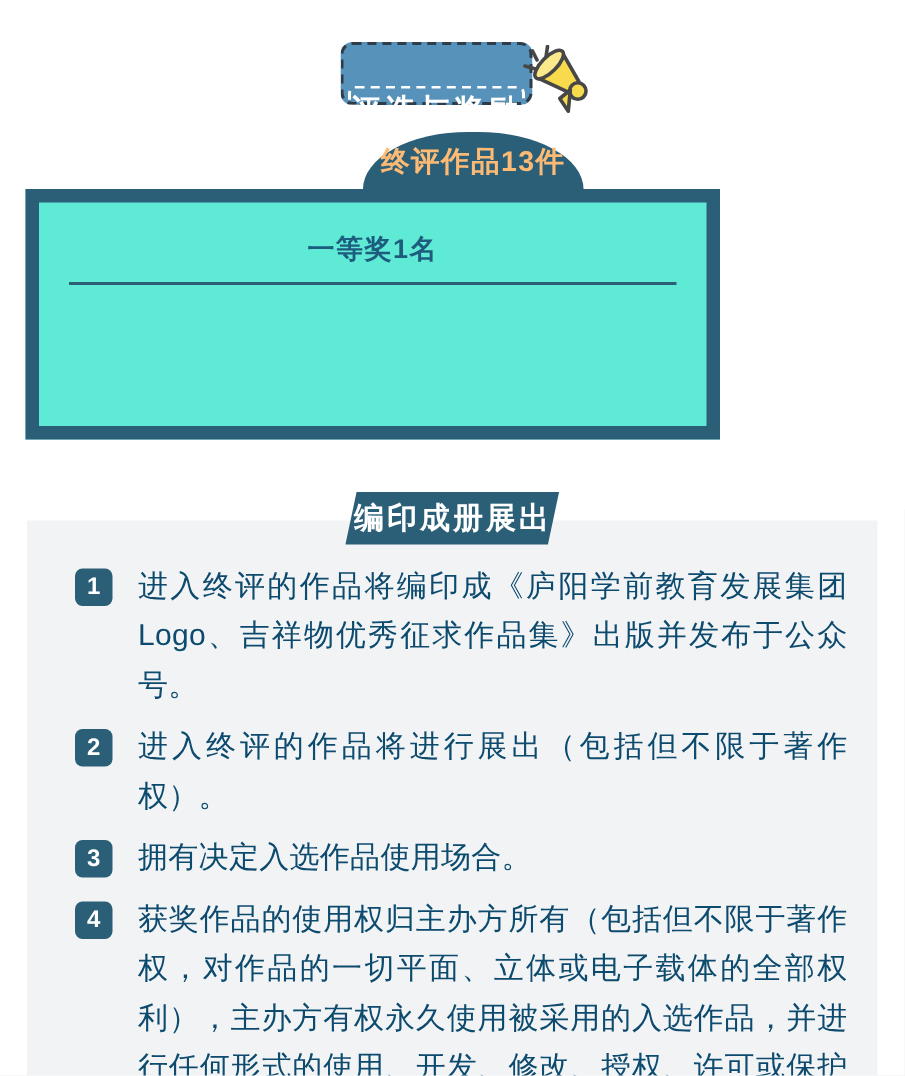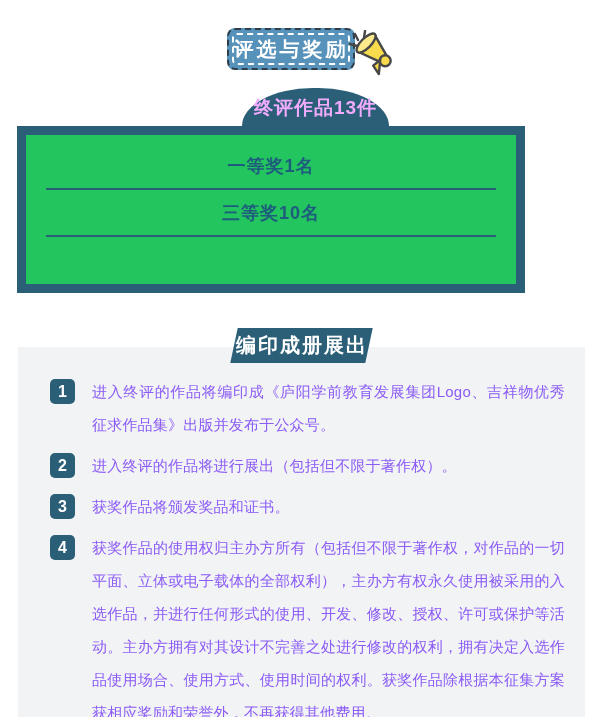--- a/index.html
+++ b/index.html
@@ -13,39 +13,39 @@
   
   .header{position:relative;height:88px;}
   .title-badge{
     position:absolute;left:227px;top:28px;width:128px;height:42px;
     box-sizing:border-box;background:#5792BA;
     border:2px dashed #2E3D49;border-radius:8px;padding:3px;
   }
   .title-badge-inner{
     width:100%;height:100%;box-sizing:border-box;
     border:2px dashed #ffffff;border-radius:5px;
-    display:flex;align-items:center;justify-content:center;
+    display:flex;align-items:center;justify-content:center;margin-top:24px;
   }
   .title-badge-inner span{
     color:#ffffff;font-size:20px;font-weight:bold;letter-spacing:3px;
     white-space:nowrap;
   }
   .megaphone{position:absolute;left:348px;top:30px;}
 
   
   .arch-tab{
     width:147px;height:38px;margin:0 auto;transform:translateX(14px);
     background:#2B5F78;border-radius:74px 74px 0 0 / 40px 40px 0 0;
     display:flex;align-items:flex-end;justify-content:center;
     padding-bottom:5px;box-sizing:border-box;position:relative;z-index:1;
   }
-  .arch-tab span{color:#f0abfc;font-size:19px;font-weight:bold;letter-spacing:1px;}
+  .arch-tab span{color:#fdba74;font-size:19px;font-weight:bold;letter-spacing:1px;}
   .awards-box{
-    margin-left:17px;width:508px;height:167px;box-sizing:border-box;
-    border:9px solid #2B5F78;background:#22c55e;
+    margin-left:17px;width:463px;height:167px;box-sizing:border-box;
+    border:9px solid #2B5F78;background:#5eead4;
     padding:8px 20px 0 20px;
   }
   .award-row{
     height:45px;display:flex;align-items:center;justify-content:center;
     border-bottom:2px solid #2B5F78;
   }
   .award-row span{color:#1E5C7E;font-size:18px;font-weight:bold;letter-spacing:1px;}
 
   
   .publish{position:relative;margin-top:35px;}
@@ -65,21 +65,21 @@
   }
   .clause{display:flex;align-items:flex-start;margin-bottom:8px;}
   .clause:last-child{margin-bottom:0;}
   .num-badge{
     flex-shrink:0;width:25px;height:25px;margin-top:4px;margin-right:17px;
     background:#2B5F78;border-radius:5px;color:#ffffff;
     font-size:16px;font-weight:bold;
     display:flex;align-items:center;justify-content:center;
   }
   .clause p{
-    margin:0;width:474px;color:#8b5cf6;font-size:15px;line-height:33px;
+    margin:0;width:474px;color:#0c4a6e;font-size:20px;line-height:33px;
     text-align:justify;letter-spacing:0.2px;
   }
 </style>
 </head>
 <body>
 
 <div class="page">
 
   <div class="header">
     <div class="title-badge">
@@ -105,23 +105,20 @@
   </div>
 
   <div class="awards">
     <div class="arch-tab">
       <span>终评作品13件</span>
     </div>
     <div class="awards-box">
       <div class="award-row">
         <span>一等奖1名</span>
       </div>
-      <div class="award-row">
-        <span>三等奖10名</span>
-      </div>
     </div>
   </div>
 
   <div class="publish">
     <div class="skew-tab">
       <span>编印成册展出</span>
     </div>
     <div class="publish-panel">
 
       <div class="clause">
@@ -129,21 +126,21 @@
         <p>进入终评的作品将编印成《庐阳学前教育发展集团Logo、吉祥物优秀征求作品集》出版并发布于公众号。</p>
       </div>
 
       <div class="clause">
         <span class="num-badge">2</span>
         <p>进入终评的作品将进行展出（包括但不限于著作权）。</p>
       </div>
 
       <div class="clause">
         <span class="num-badge">3</span>
-        <p>获奖作品将颁发奖品和证书。</p>
+        <p>拥有决定入选作品使用场合。</p>
       </div>
 
       <div class="clause">
         <span class="num-badge">4</span>
         <p>获奖作品的使用权归主办方所有（包括但不限于著作权，对作品的一切平面、立体或电子载体的全部权利），主办方有权永久使用被采用的入选作品，并进行任何形式的使用、开发、修改、授权、许可或保护等活动。主办方拥有对其设计不完善之处进行修改的权利，拥有决定入选作品使用场合、使用方式、使用时间的权利。获奖作品除根据本征集方案获相应奖励和荣誉外，不再获得其他费用。</p>
       </div>
 
     </div>
   </div>
 

